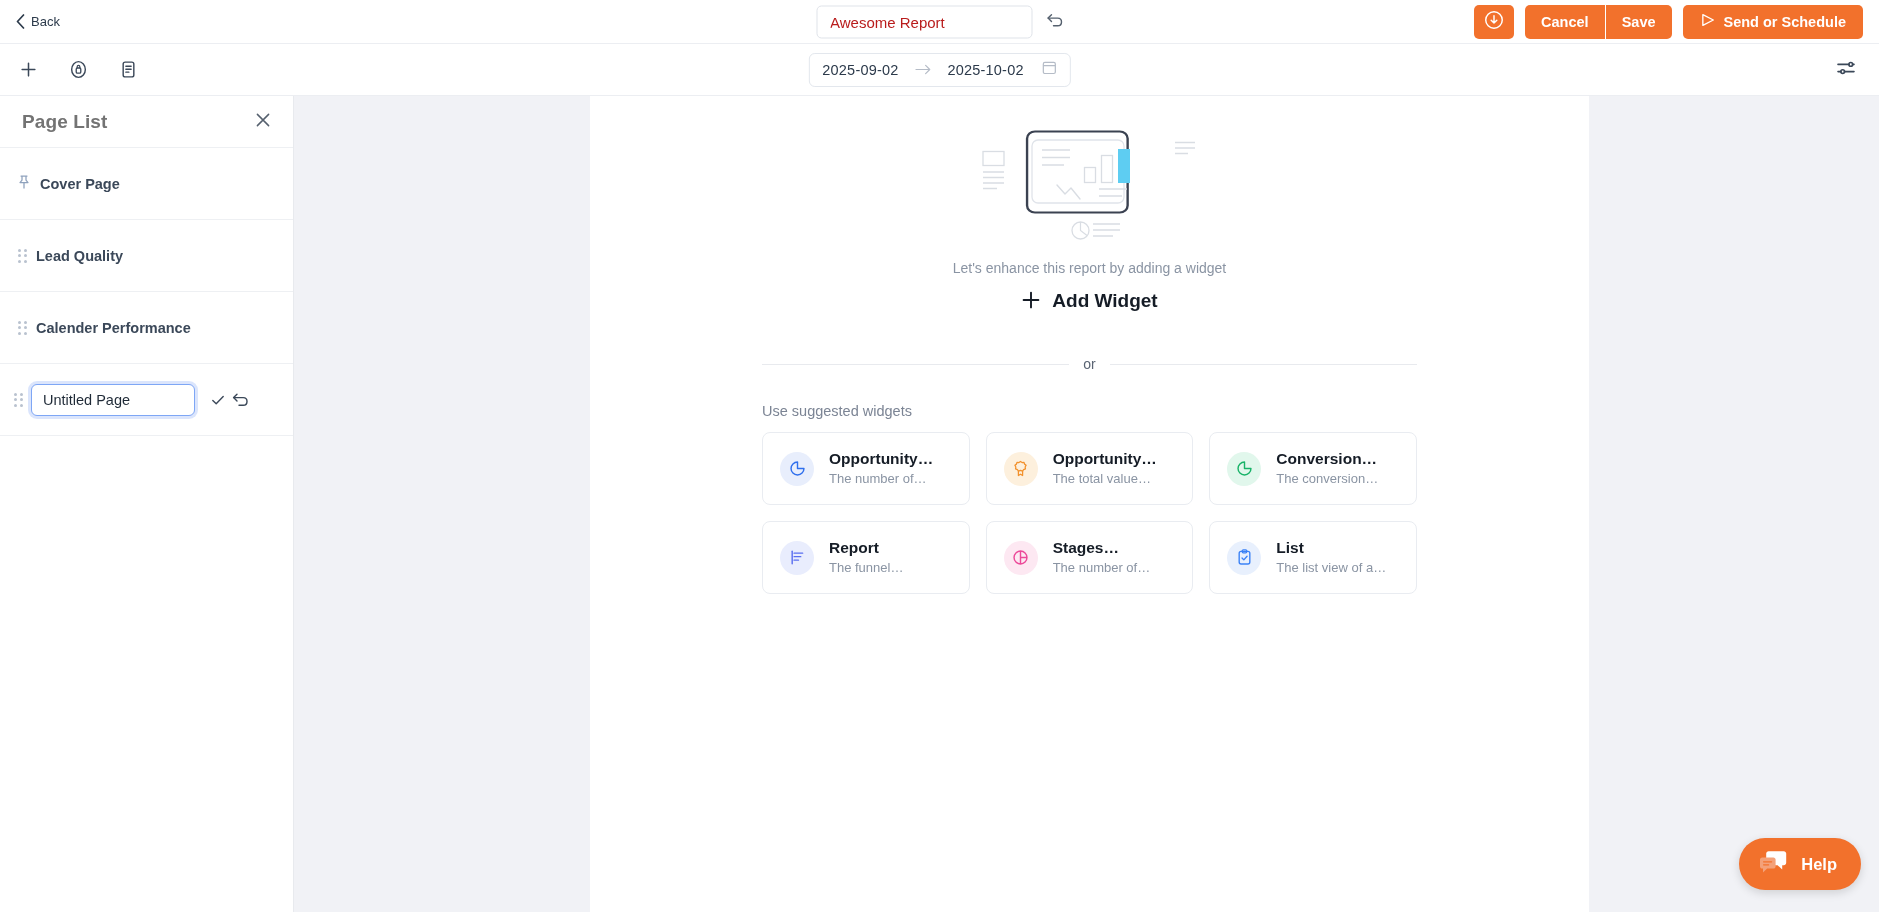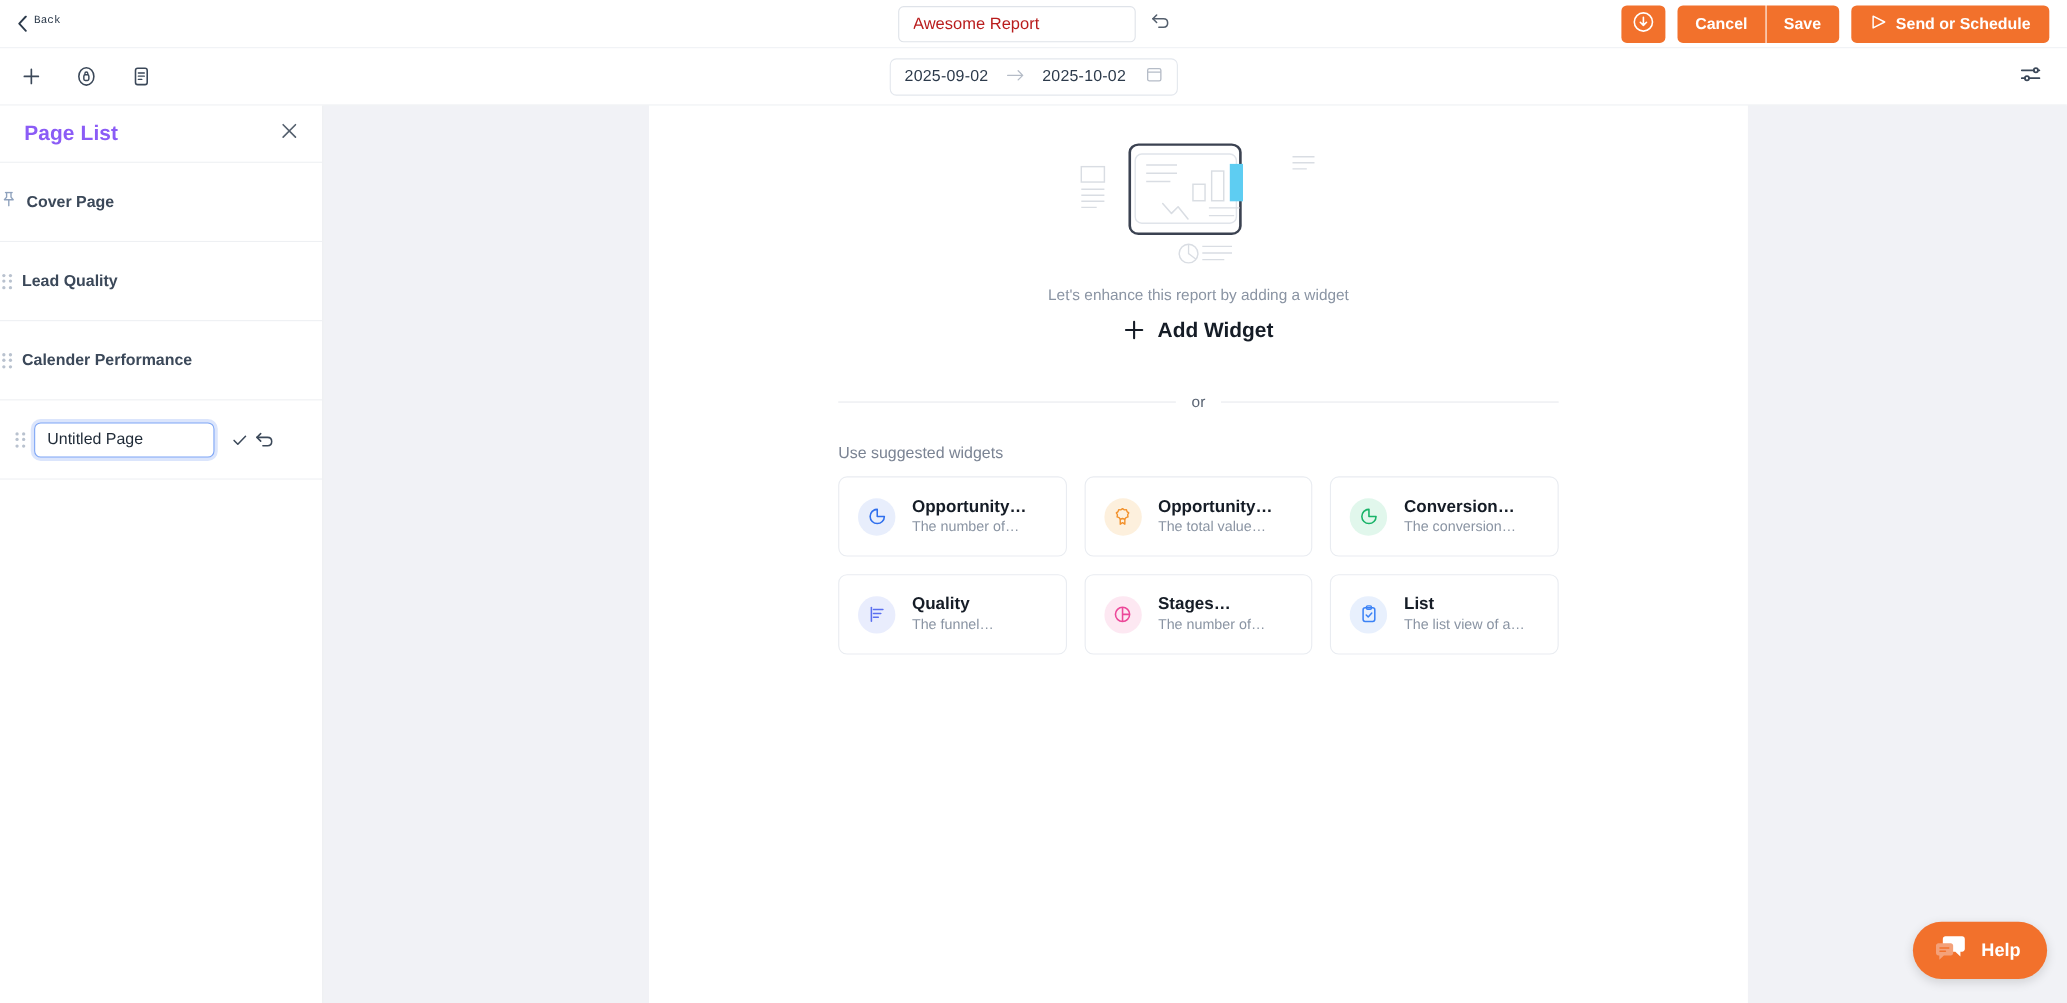--- a/index.html
+++ b/index.html
@@ -12,23 +12,23 @@
   }
   .app { position: relative; width: 1879px; height: 912px; background: #fff; }
 
   
   .topbar {
     position: absolute; top: 0; left: 0; width: 1879px; height: 44px;
     background: #fff; border-bottom: 1px solid #eceef2;
     display: flex; align-items: center;
   }
   .back-btn {
-    display: flex; align-items: flex-start; gap: 6px;
+    display: flex; align-items: center; gap: 6px;
     margin-left: 16px; cursor: pointer;
-    color: #2c3a4b; font-size: 10px; font-weight: 500; font-family: Liberation Mono, monospace;
+    color: #2c3a4b; font-size: 13px; font-weight: 500;
   }
   .back-btn svg { display:block; }
 
   .title-zone {
     position: absolute; left: 50%; top: 50%;
     transform: translate(-50%, -50%);
     display: flex; align-items: center; gap: 14px;
   }
   .title-input {
     width: 216px; height: 33px;
@@ -90,26 +90,26 @@
   
   .sidebar {
     position: absolute; top: 0; left: 0; width: 294px; height: 816px;
     background: #fff; border-right: 1px solid #e8eaee;
   }
   .sidebar-head {
     height: 52px; display: flex; align-items: center;
     padding: 0 22px 0 22px; border-bottom: 1px solid #eef0f3;
     justify-content: space-between;
   }
-  .sidebar-title { font-size: 19px; font-weight: 700; color: #8b5cf6; letter-spacing: .1px; text-align: center; }
+  .sidebar-title { font-size: 19px; font-weight: 700; color: #737373; letter-spacing: .1px; text-align: center; }
   .close-x { cursor: pointer; color: #55606e; display:block; }
 
   .page-row {
     height: 72px; display: flex; align-items: center;
-    padding-left: 2px; border-bottom: 1px solid #eef0f3;
+    padding-left: 18px; border-bottom: 1px solid #eef0f3;
     cursor: pointer; gap: 10px;
   }
   .page-row-label { font-size: 14.5px; font-weight: 700; color: #3b4859; }
   .pin-ico { color: #8fa2bd; display:block; }
   .grip { display: grid; grid-template-columns: 3px 3px; gap: 2.5px; width: 8px; }
   .grip i { width: 3px; height: 3px; background: #b9c2cf; border-radius: 50%; display: block; }
 
   .page-row-edit {
     height: 72px; display: flex; align-items: center;
     padding-left: 14px; border-bottom: 1px solid #eef0f3; gap: 9px;
@@ -451,21 +451,21 @@
             </div>
 
             <div class="card">
               <span class="card-ico" style="background:#e9edfd">
                 <svg width="19" height="19" viewBox="0 0 20 20" fill="none">
                   <path d="M4.4 3.4v13.2" stroke="#5a6ff0" stroke-width="1.5" stroke-linecap="round"></path>
                   <path d="M6.4 5.4h9M6.4 9.1h7M6.4 12.8h4.6" stroke="#5a6ff0" stroke-width="1.5" stroke-linecap="round"></path>
                 </svg>
               </span>
               <span class="card-text">
-                <span class="card-title">Quality</span>
+                <span class="card-title">Report</span>
                 <span class="card-desc">The funnel…</span>
               </span>
             </div>
 
             <div class="card">
               <span class="card-ico" style="background:#fde8f2">
                 <svg width="19" height="19" viewBox="0 0 20 20" fill="none">
                   <circle cx="10" cy="10" r="6.8" stroke="#ec4899" stroke-width="1.5"></circle>
                   <path d="M10 3.2V16.8M10 10H16.8" stroke="#ec4899" stroke-width="1.5"></path>
                 </svg>

